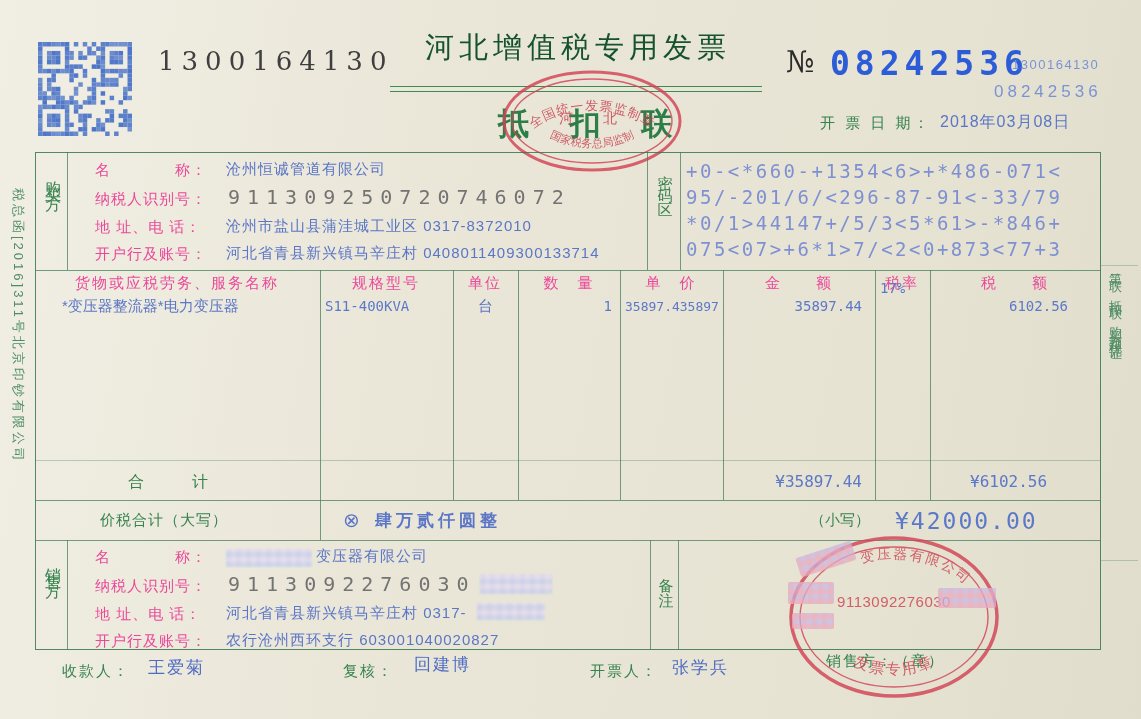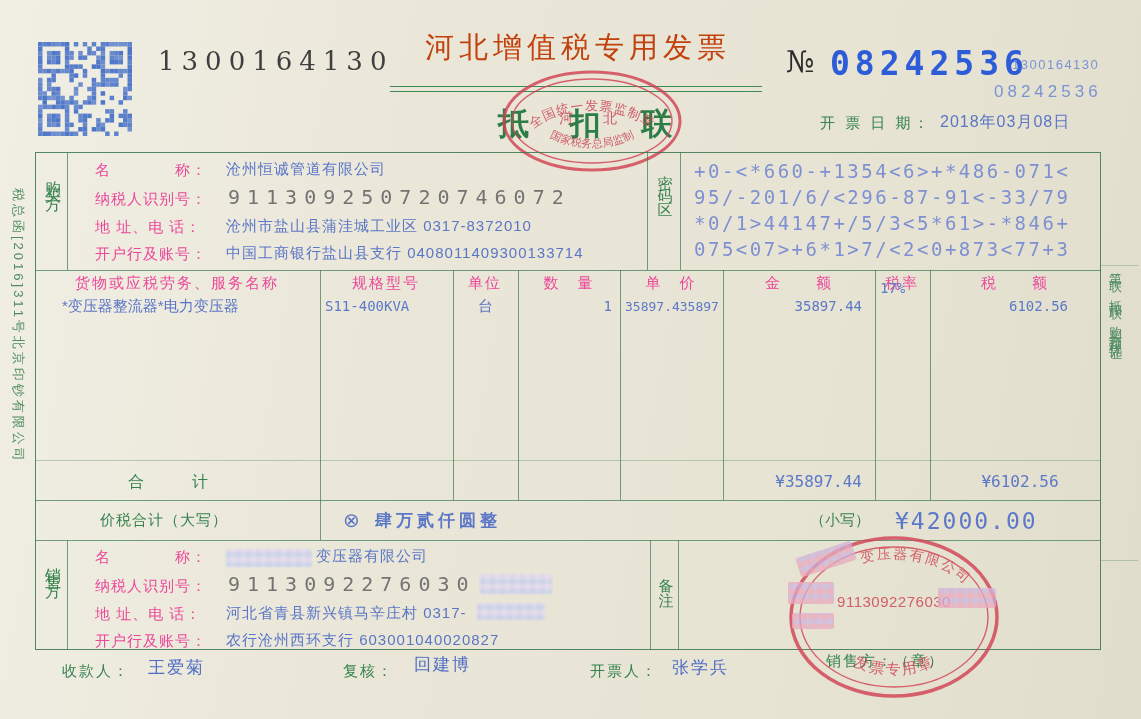--- a/index.html
+++ b/index.html
@@ -10,21 +10,21 @@
     -webkit-font-smoothing:antialiased;
   }
   .abs{position:absolute;}
   .green{color:#36824e;}
   .blue{color:#5b76c6;}
   .mono{font-family:"DejaVu Sans Mono",monospace;}
   .pre{white-space:pre;}
 
   
   .code-topleft{left:158px;top:46px;font-family:"DejaVu Serif",serif;font-size:26px;color:#3f3f3f;letter-spacing:7px;}
-  .title{left:403px;top:28px;width:350px;text-align:center;font-size:29px;color:#c2410c;letter-spacing:5px;font-weight:500;}
+  .title{left:403px;top:28px;width:350px;text-align:center;font-size:29px;color:#14532d;letter-spacing:5px;font-weight:500;}
   .rule{left:390px;width:372px;height:0;border-top:1.5px solid #3d8a54;}
   .copy-name{left:498px;top:103px;font-size:31px;color:#2c7d46;letter-spacing:16px;font-weight:600;}
   .no-sign{left:786px;top:44px;font-size:30px;color:#2b2b2b;font-family:"DejaVu Serif",serif;}
   .serial-big{left:830px;top:44px;font-size:33px;font-weight:bold;color:#2c5cd8;letter-spacing:5px;}
   .code-small{left:1012px;top:57px;font-size:13px;color:#7b93d4;letter-spacing:1.5px;}
   .serial-small{left:994px;top:82px;font-size:17px;color:#7b93d4;letter-spacing:4px;}
   .date-label{left:820px;top:114px;font-size:15px;letter-spacing:3px;}
   .date-value{left:940px;top:112px;font-size:16px;letter-spacing:1px;}
 
   
@@ -33,21 +33,21 @@
   .vline{width:1px;}
   .outer{left:35px;top:152px;width:1066px;height:498px;border:1.4px solid rgba(55,118,78,.85);box-sizing:border-box;}
 
   
   .vtext{writing-mode:vertical-rl;text-orientation:upright;letter-spacing:7px;font-size:16px;color:#36824e;}
   .vtext2{writing-mode:vertical-rl;text-orientation:upright;letter-spacing:14px;font-size:15px;color:#36824e;}
 
   .field-label{font-size:15px;color:#ec4899;letter-spacing:1px;white-space:pre;}
   .field-value{font-size:15px;color:#5b76c6;letter-spacing:1px;white-space:pre;}
   .taxid{font-family:"DejaVu Sans Mono",monospace;font-size:20px;letter-spacing:7px;color:#737373;}
-  .pw-line{font-family:"DejaVu Sans Mono",monospace;font-size:19px;letter-spacing:2.5px;color:#7e90d2;white-space:pre;margin-left:8px;}
+  .pw-line{font-family:"DejaVu Sans Mono",monospace;font-size:19px;letter-spacing:2.5px;color:#7e90d2;white-space:pre;}
 
   .th{font-size:15px;color:#ec4899;letter-spacing:2px;white-space:pre;transform:translateX(-50%);}
   .td{font-family:"DejaVu Sans Mono",monospace;color:#5c78c8;}
 
   .mosaic{position:absolute;border-radius:2px;filter:blur(.6px);
     background-image:
       repeating-linear-gradient(0deg, rgba(233,168,185,.55) 0 5px, rgba(196,176,226,.45) 5px 10px),
       repeating-linear-gradient(90deg, rgba(238,178,188,.6) 0 5px, rgba(205,185,230,.45) 5px 10px);}
   .mosaic-soft{position:absolute;border-radius:2px;filter:blur(.8px);
     background-image:
@@ -345,21 +345,21 @@
 <div class="line hline" style="left:1101px;top:560px;width:37px;opacity:.4;"></div>
 
 <div class="abs vtext" style="left:42px;top:168px;height:90px;">购买方</div>
 <div class="abs field-label" style="left:95px;top:161px;">名　　　　称：</div>
 <div class="abs field-value" style="left:226px;top:160px;">沧州恒诚管道有限公司</div>
 <div class="abs field-label" style="left:95px;top:190px;">纳税人识别号：</div>
 <div class="abs taxid" style="left:228px;top:185px;">911309250720746072</div>
 <div class="abs field-label" style="left:95px;top:218px;">地 址、电 话：</div>
 <div class="abs field-value" style="left:226px;top:217px;">沧州市盐山县蒲洼城工业区 0317-8372010</div>
 <div class="abs field-label" style="left:95px;top:245px;">开户行及账号：</div>
-<div class="abs field-value" style="left:226px;top:244px;">中国工商银行盐山县支行 0408011409300133714</div>
+<div class="abs field-value" style="left:226px;top:244px;">河北省青县新兴镇马辛庄村 0408011409300133714</div>
 
 <div class="abs vtext2" style="left:655px;top:163px;height:100px;">密码区</div>
 <div class="abs pw-line" style="left:686px;top:160px;">+0-&lt;*660-+1354&lt;6&gt;+*486-071&lt;</div>
 <div class="abs pw-line" style="left:686px;top:186px;">95/-201/6/&lt;296-87-91&lt;-33/79</div>
 <div class="abs pw-line" style="left:686px;top:212px;">*0/1&gt;44147+/5/3&lt;5*61&gt;-*846+</div>
 <div class="abs pw-line" style="left:686px;top:238px;">075&lt;07&gt;+6*1&gt;7/&lt;2&lt;0+873&lt;77+3</div>
 
 <div class="abs th" style="left:177px;top:274px;">货物或应税劳务、服务名称</div>
 <div class="abs th" style="left:386px;top:274px;">规格型号</div>
 <div class="abs th" style="left:485px;top:274px;">单位</div>
@@ -373,21 +373,21 @@
 <div class="abs td" style="left:325px;top:298px;font-size:14px;">S11-400KVA</div>
 <div class="abs blue" style="left:478px;top:297px;font-size:15px;">台</div>
 <div class="abs td" style="left:560px;top:298px;width:52px;text-align:right;font-size:14px;">1</div>
 <div class="abs td" style="left:625px;top:299px;font-size:13px;">35897.435897</div>
 <div class="abs td" style="left:762px;top:298px;width:100px;text-align:right;font-size:14px;">35897.44</div>
 <div class="abs td" style="left:880px;top:280px;font-size:14px;">17%</div>
 <div class="abs td" style="left:968px;top:298px;width:100px;text-align:right;font-size:14px;">6102.56</div>
 
 <div class="abs green pre" style="left:128px;top:472px;font-size:16px;">合　　　计</div>
 <div class="abs td" style="left:762px;top:472px;width:100px;text-align:right;font-size:16px;">¥35897.44</div>
-<div class="abs td" style="left:970px;top:472px;width:100px;text-align:center;font-size:16px;">¥6102.56</div>
+<div class="abs td" style="left:970px;top:472px;width:100px;text-align:left;font-size:16px;">¥6102.56</div>
 
 <div class="abs green" style="left:100px;top:511px;font-size:15px;letter-spacing:1px;">价税合计（大写）</div>
 <div class="abs blue" style="left:343px;top:508px;font-size:20px;">⊗</div>
 <div class="abs blue" style="left:375px;top:509px;font-size:17px;letter-spacing:4px;font-weight:600;">肆万贰仟圆整</div>
 <div class="abs green" style="left:810px;top:511px;font-size:15px;">（小写）</div>
 <div class="abs td" style="left:895px;top:508px;font-size:23px;letter-spacing:2px;">¥42000.00</div>
 
 <div class="abs vtext" style="left:42px;top:555px;height:90px;">销售方</div>
 <div class="abs field-label" style="left:95px;top:548px;">名　　　　称：</div>
 <div class="mosaic-soft" style="left:226px;top:549px;width:86px;height:18px;"></div>

